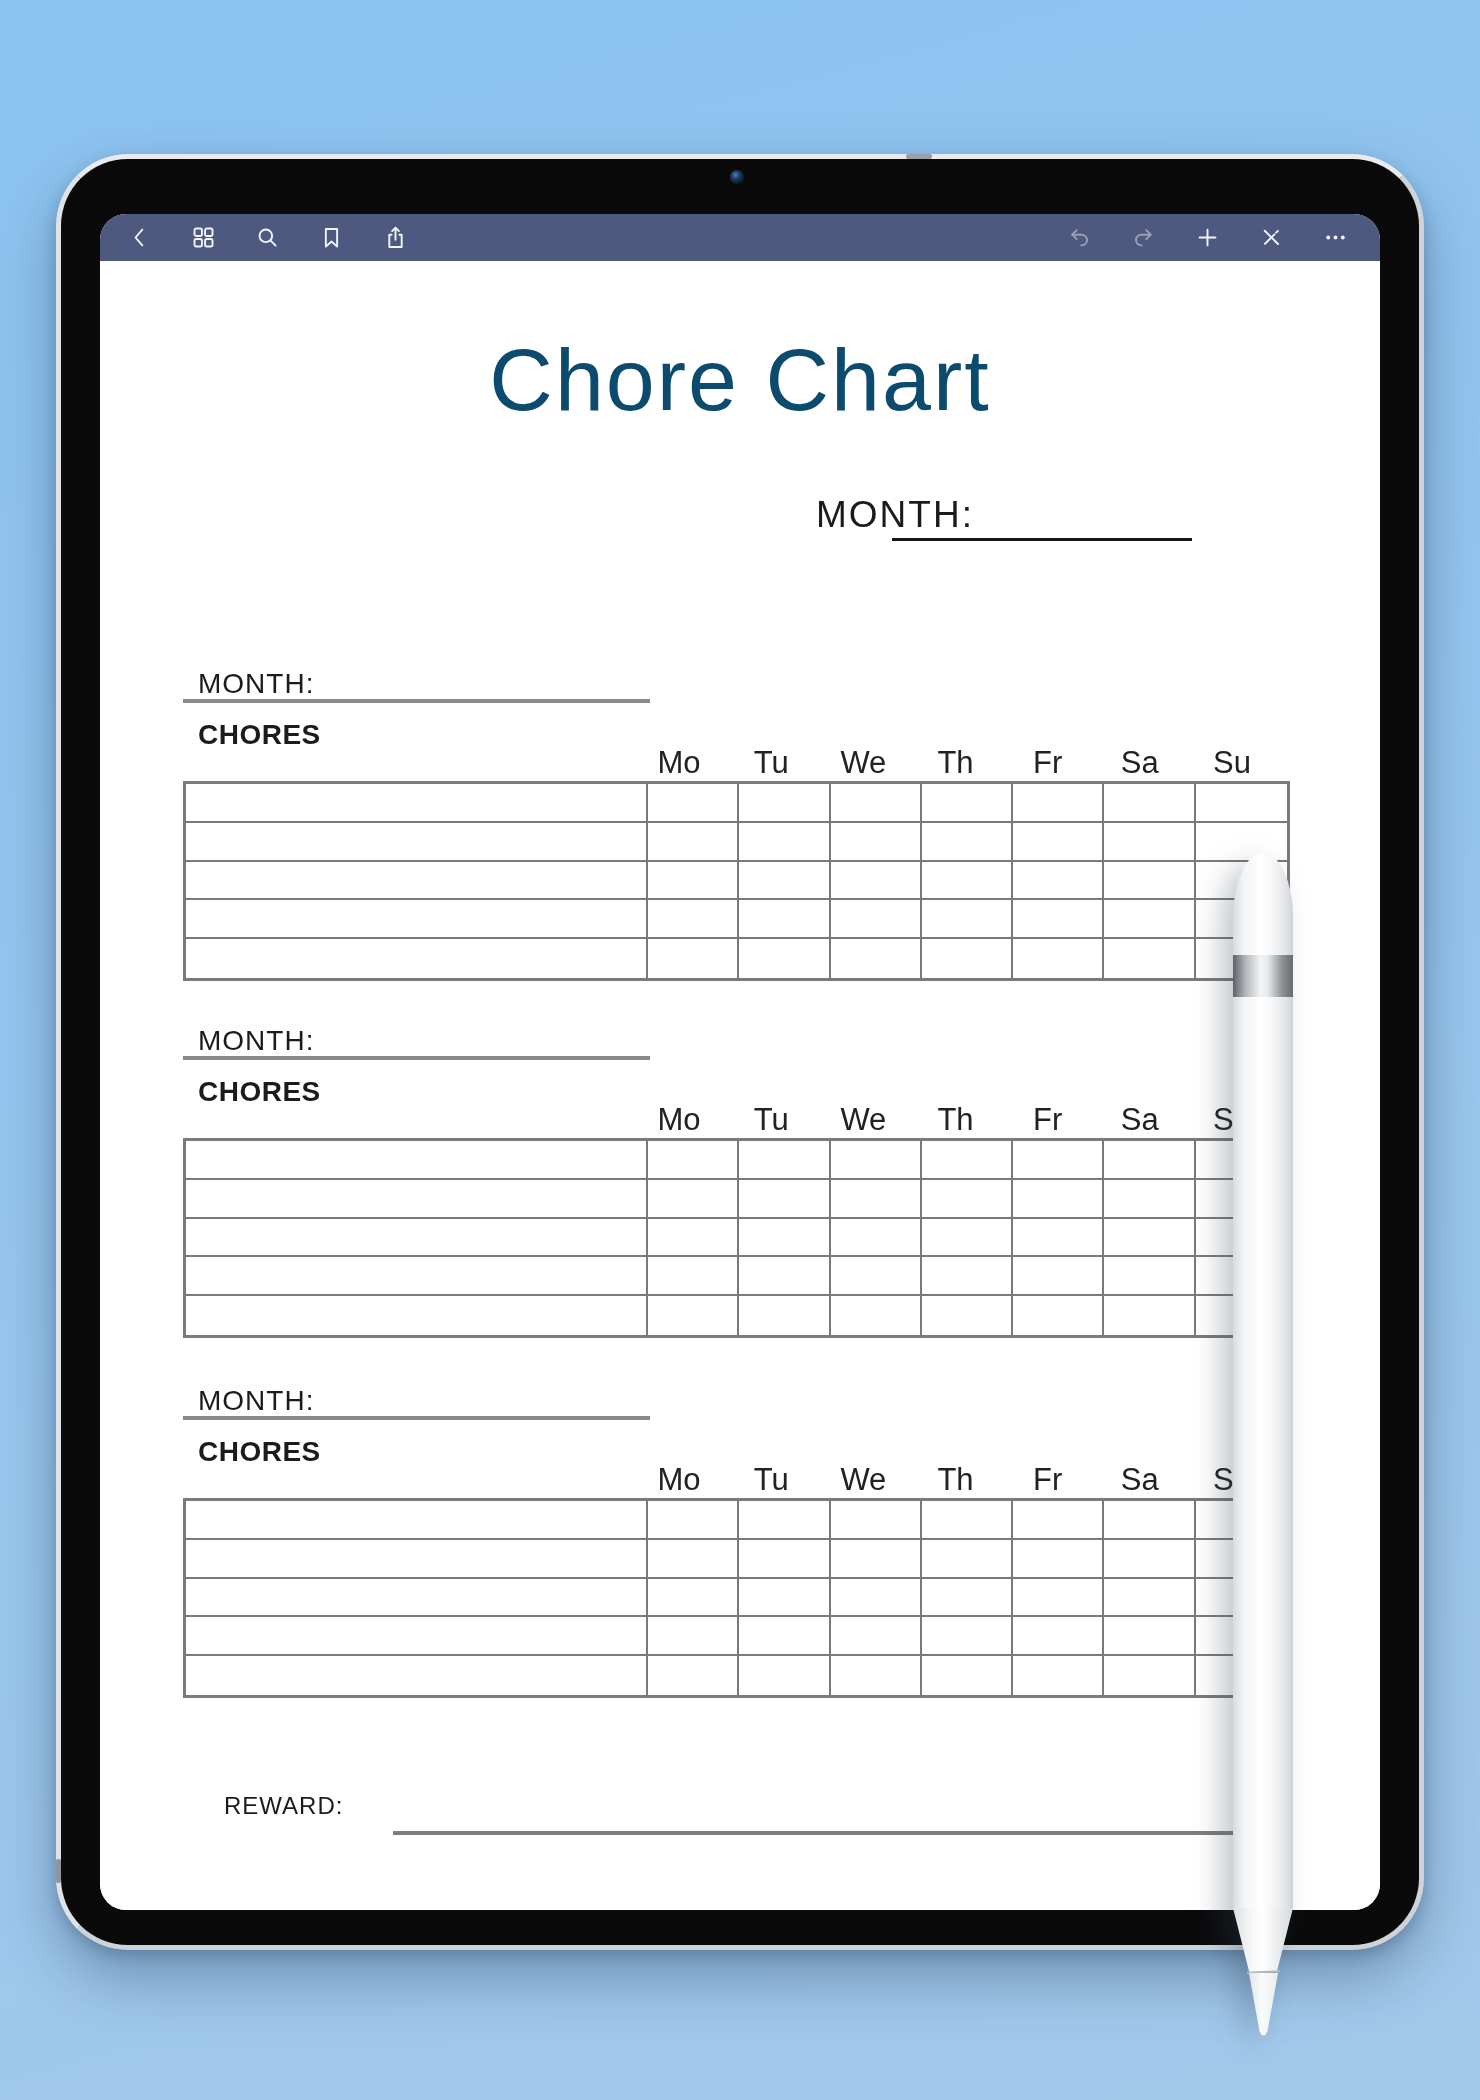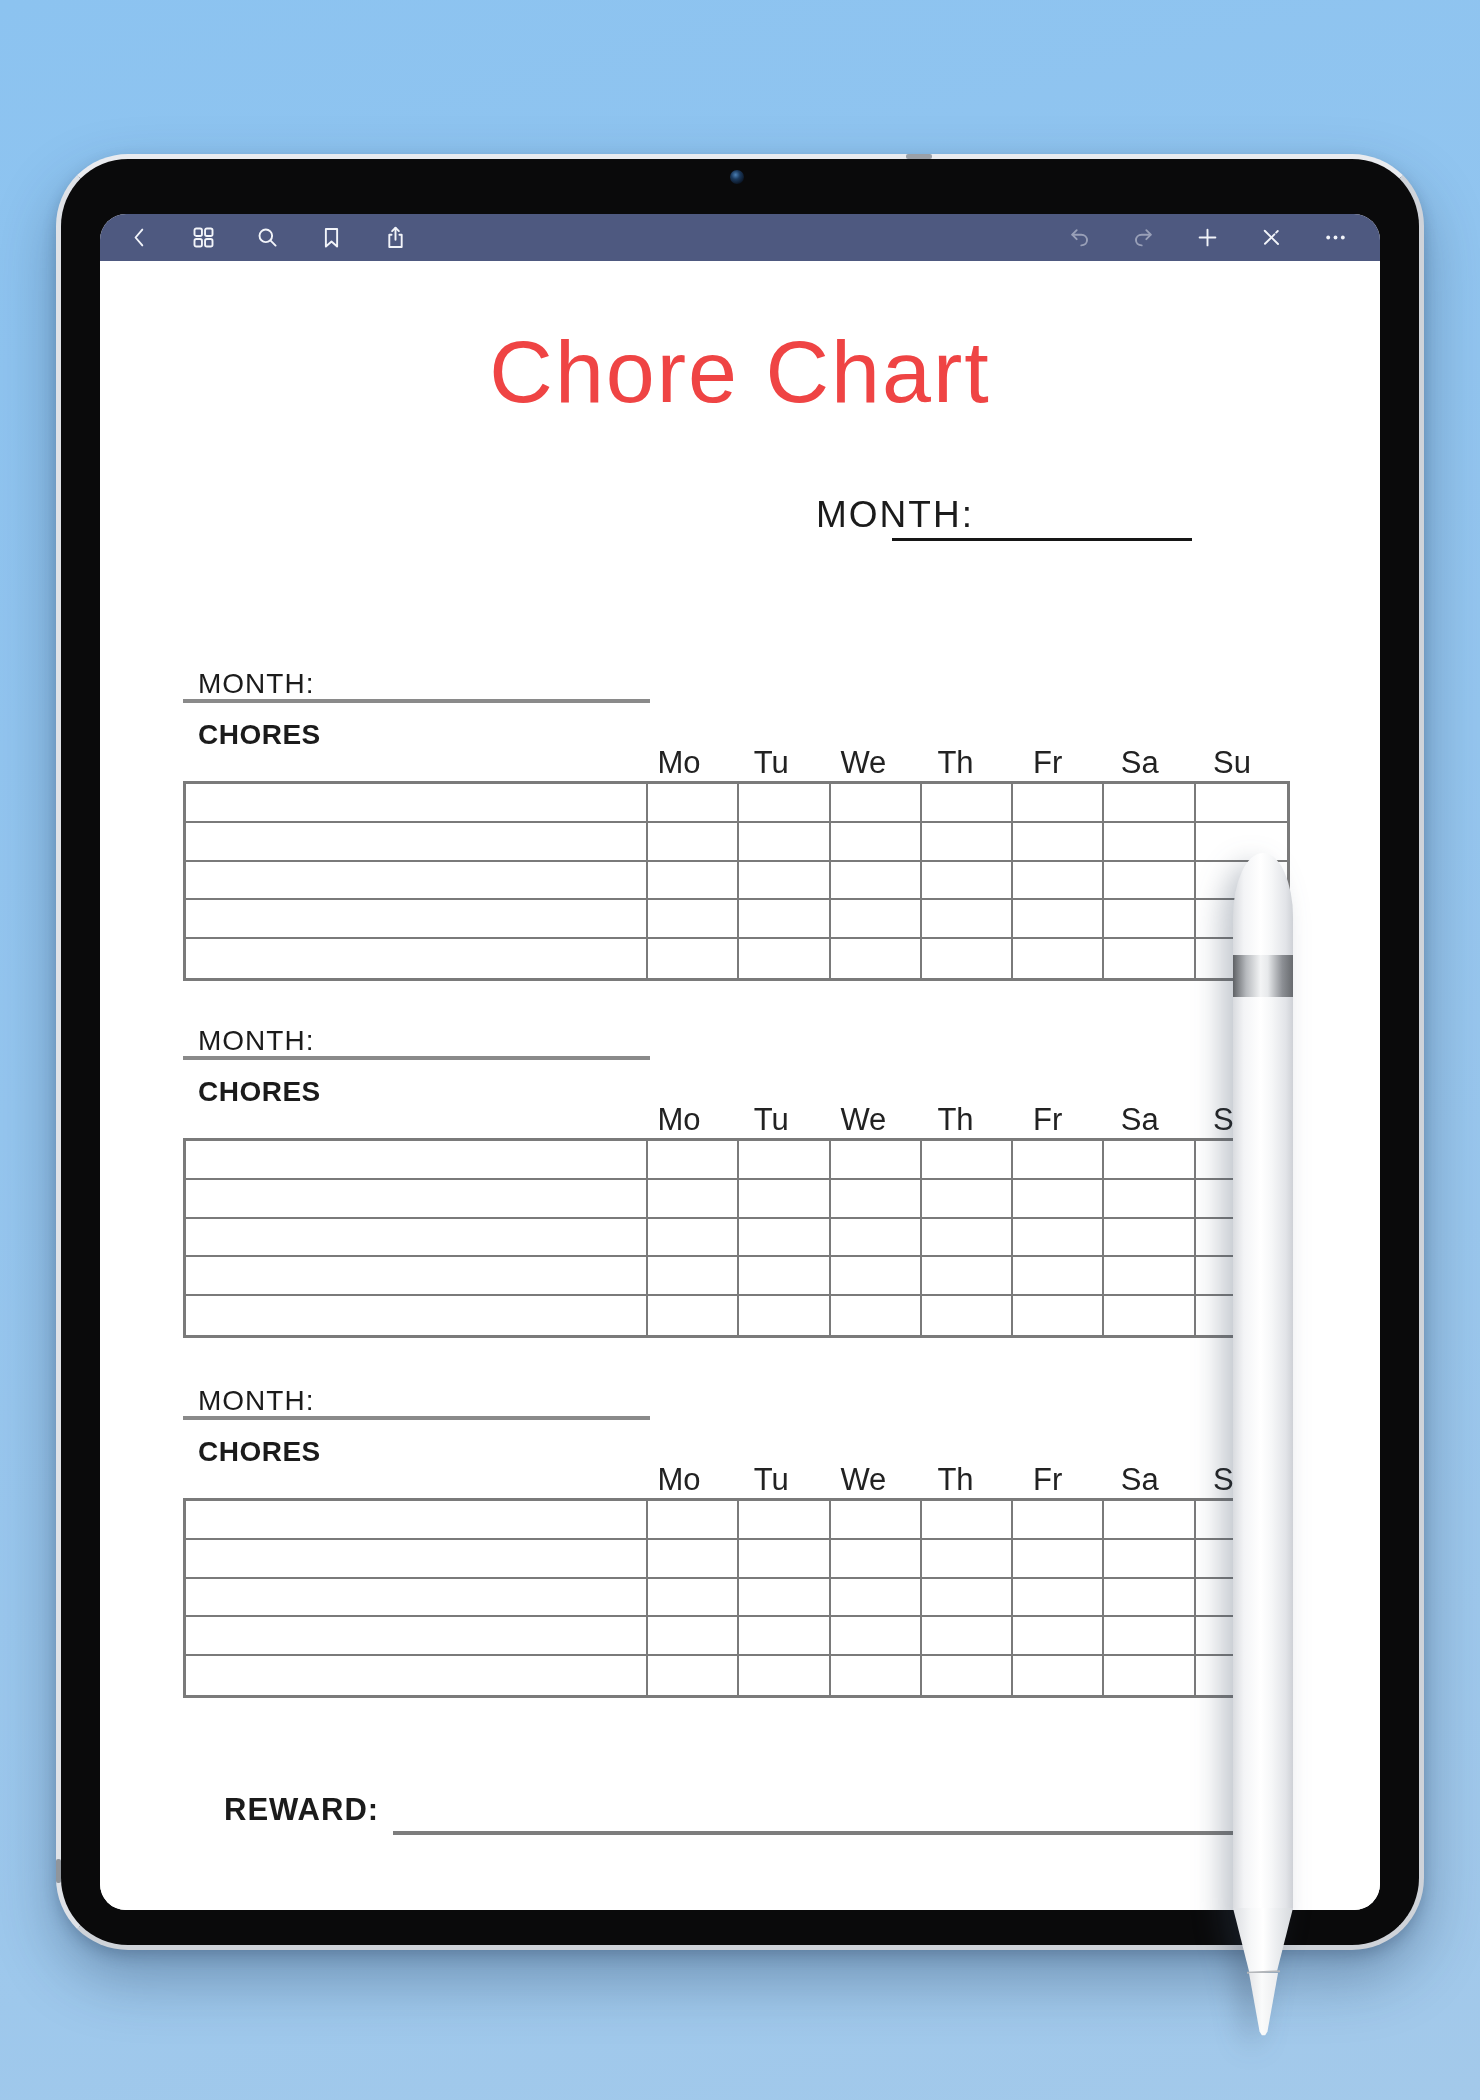--- a/index.html
+++ b/index.html
@@ -44,43 +44,43 @@
     padding:0 30px 0 24px;
   }
   .tb-group{display:flex;align-items:center;gap:34px;}
   .tb-btn{width:30px;height:30px;display:flex;align-items:center;justify-content:center;cursor:pointer;}
   .tb-btn svg{width:27px;height:27px;stroke:var(--icon);fill:none;stroke-width:1.7;stroke-linecap:round;stroke-linejoin:round;}
   .tb-btn.disabled svg{stroke:var(--icon-disabled);}
   .tb-btn .dotfill{fill:var(--icon);stroke:none;}
   
   .paper{position:absolute;left:0;top:47px;width:1280px;height:1649px;background:var(--page);}
   .doc-title{
-    position:absolute;left:0;top:60px;width:100%;text-align:center;
-    font-size:88px;font-weight:300;letter-spacing:2px;color:#ef4444;
+    position:absolute;left:0;top:68px;width:100%;text-align:center;
+    font-size:88px;font-weight:300;letter-spacing:2px;color:#0c4a6e;
   }
   .month-top-label{position:absolute;left:716px;top:233px;font-size:37px;font-weight:500;letter-spacing:2px;}
   .month-top-line{position:absolute;left:792px;top:277px;width:300px;height:3px;background:#161616;}
   
   .section{position:absolute;left:83px;width:1107px;height:310px;}
   .s1{top:407px;} .s2{top:764px;} .s3{top:1124px;}
   .month-label{position:absolute;left:15px;top:0;font-size:28px;font-weight:500;letter-spacing:1px;}
   .month-underline{position:absolute;left:0;top:31px;width:467px;height:4px;background:var(--underline-gray);}
   .chores-label{position:absolute;left:15px;top:51px;font-size:28px;font-weight:700;letter-spacing:.5px;}
   .day-headers{position:absolute;left:450px;top:77px;width:645px;display:flex;}
   .day-h{flex:1;text-align:center;font-size:31px;font-weight:400;color:#222;}
   .chore-table{
     position:absolute;left:0;top:113px;width:1107px;
     display:grid;grid-template-columns:462px repeat(7,1fr);grid-auto-rows:38.8px;
     border:3px solid var(--grid-line);
   }
   .chore-table .cell{border-right:2px solid var(--grid-line);border-bottom:2px solid var(--grid-line);}
   .chore-table .cell.last-col{border-right:none;}
   .chore-table .cell.last-row{border-bottom:none;}
   
-  .reward-label{position:absolute;left:124px;top:1531px;font-size:31px;font-weight:700;letter-spacing:1px;}
+  .reward-label{position:absolute;left:124px;top:1531px;font-size:24px;font-weight:400;letter-spacing:1px;}
   .reward-line{position:absolute;left:293px;top:1570px;width:897px;height:4px;background:#7d7d7d;}
   
   .pencil{position:absolute;left:1233px;top:853px;width:60px;height:1187px;z-index:50;
     filter:drop-shadow(-12px 10px 14px rgba(50,65,90,.30));}
   .pencil-body{
     position:absolute;top:0;left:0;width:60px;height:1057px;
     border-top-left-radius:30px 64px;border-top-right-radius:30px 64px;
     background:linear-gradient(90deg,#d9dbdf 0%,#f3f4f6 18%,#ffffff 46%,#f6f7f8 64%,#e2e4e8 88%,#ced1d6 100%);
   }
   .pencil-band{

